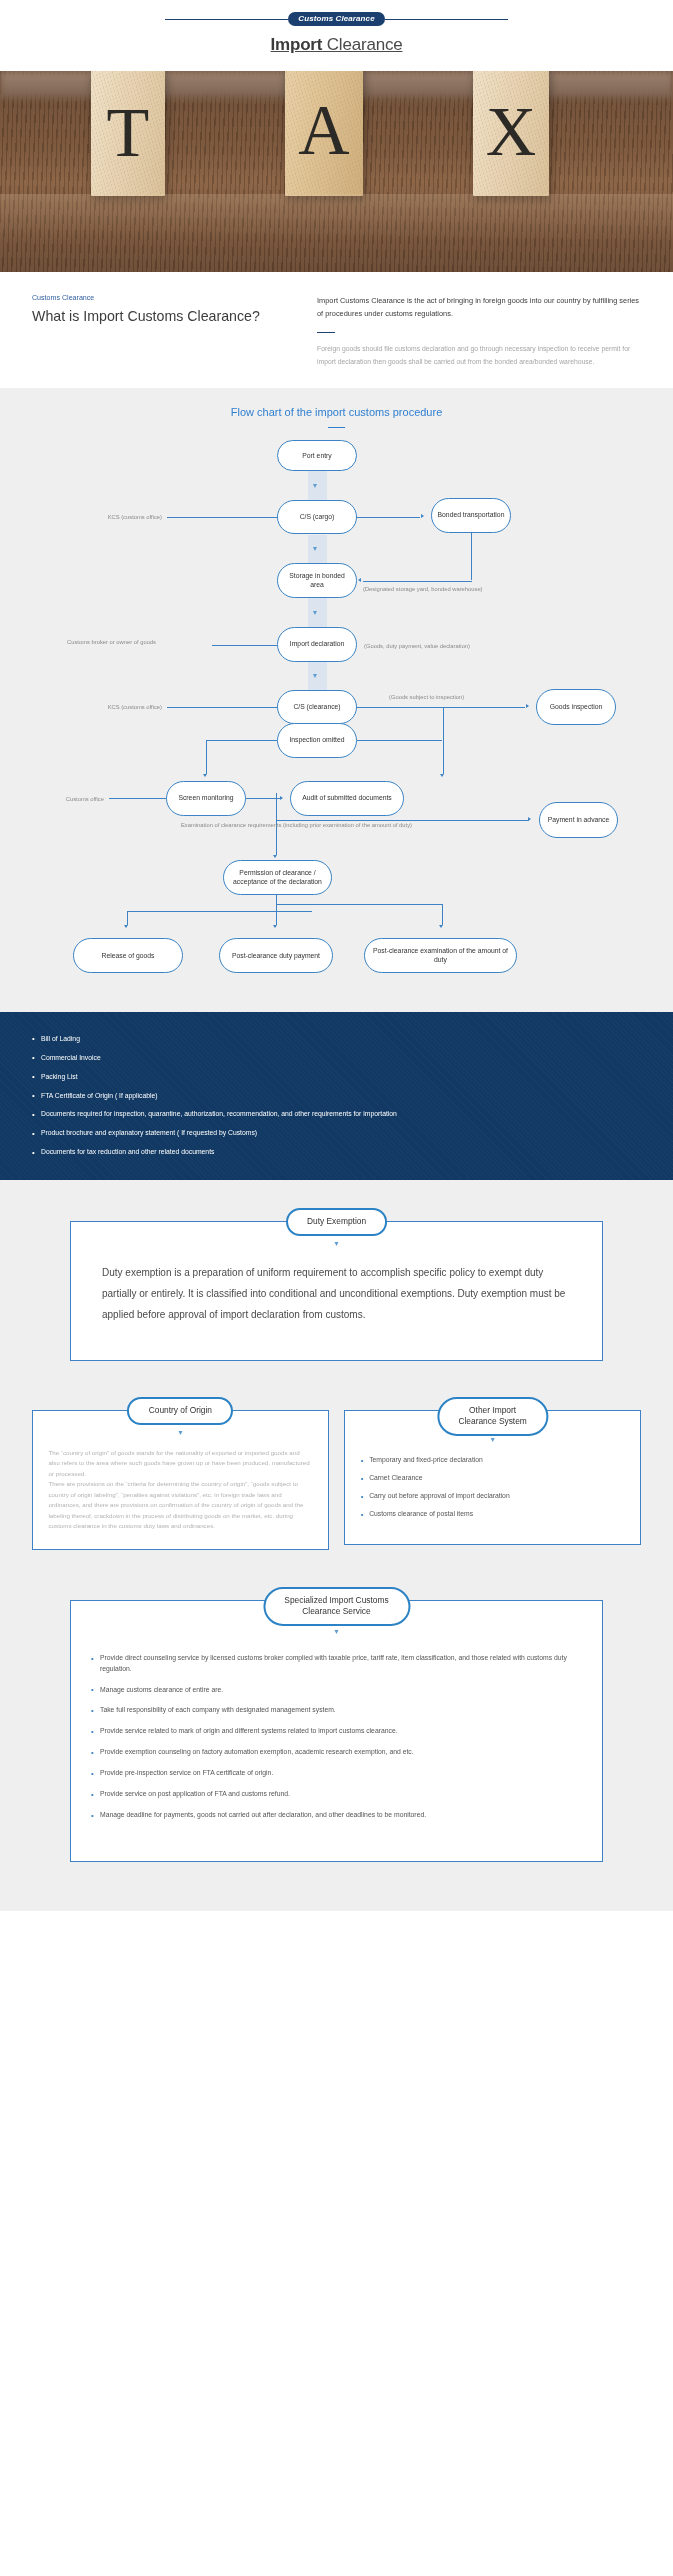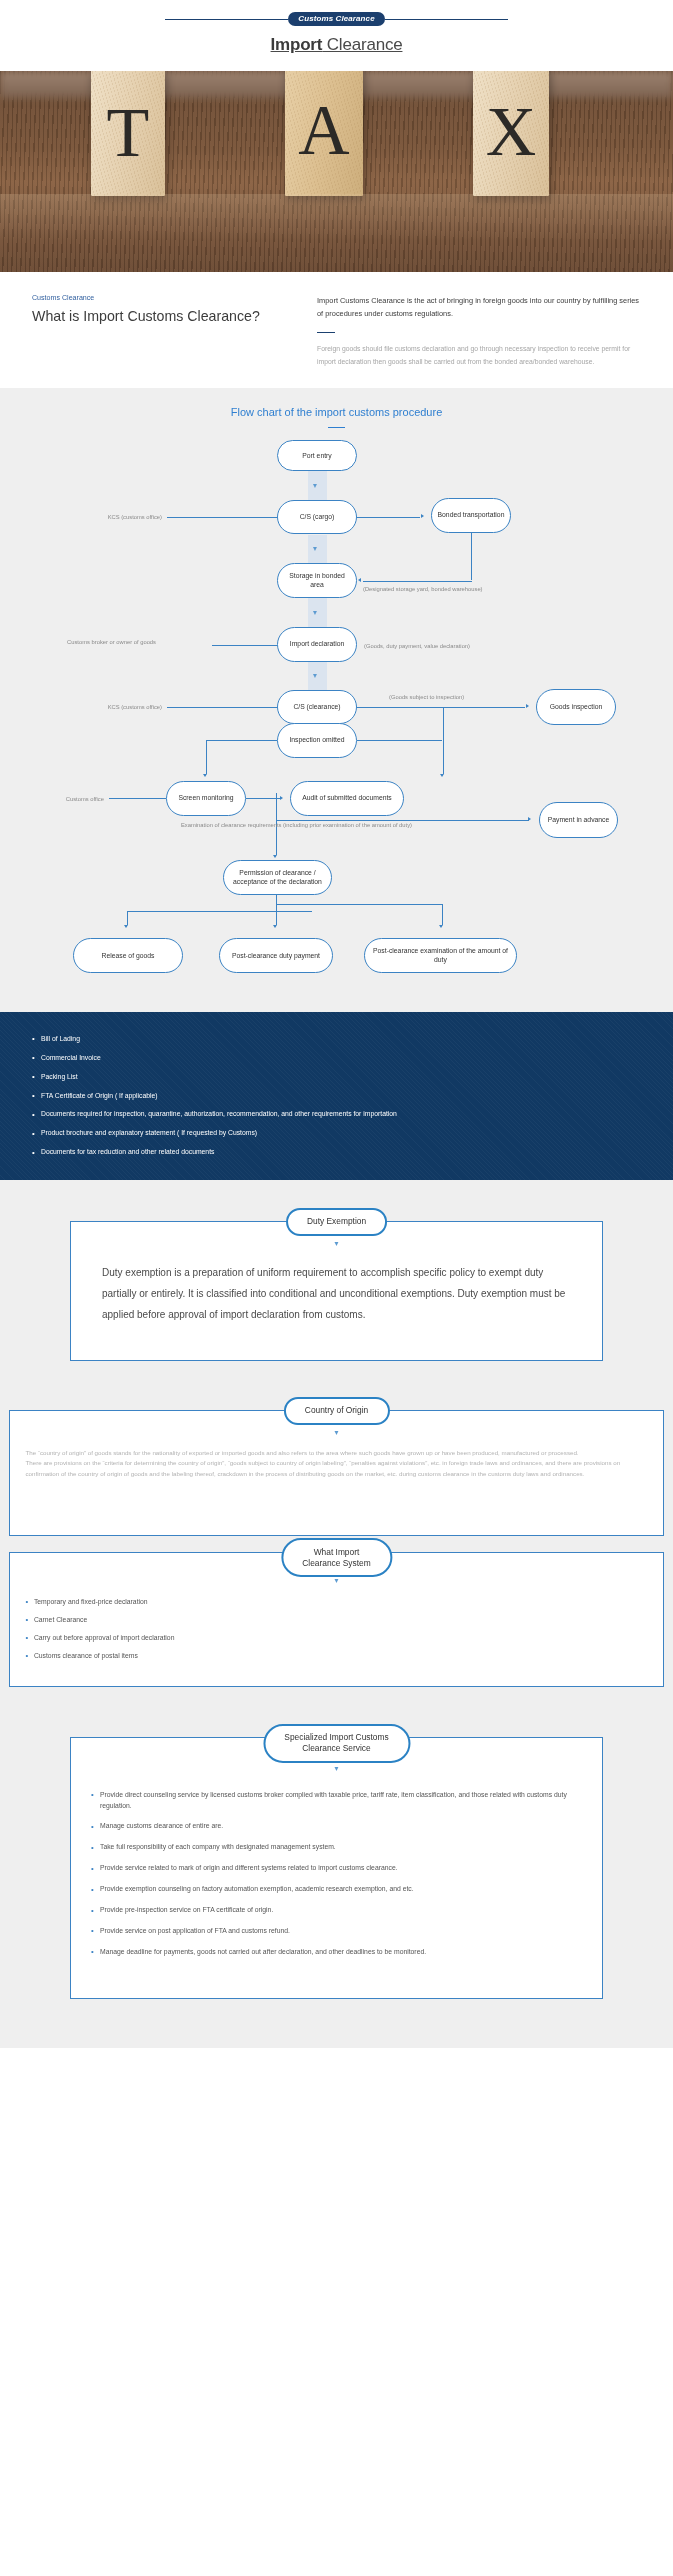--- a/index.html
+++ b/index.html
@@ -124,21 +124,21 @@
     position:absolute; top:-14.2px; left:50%; transform:translateX(-50%);
     background:#fff; border:2.6px solid #2b82c4; border-radius: 65px;
     padding: 6.5px 19.4px; font-size: 8.4px; color:#333; text-align:center; line-height:1.3;
     white-space: nowrap; z-index:5;
   }
   .cap-chev { text-align:center; color:#5d9bd1; font-size: 7.8px; margin-top:-11.7px; margin-bottom:14.2px; }
   .p-text { font-size: 10px; line-height: 2.1; color:#4a4a4a; }
   .p-text.muted { color:#a8a8a8; line-height:1.95; }
   .p-gap { height: 9px; }
 
-  .two-col { display:flex; gap: 15.5px; width: 655px; margin: 0 auto; padding-top: 14.2px; flex-direction: column; }
+  .two-col { display:flex; gap: 15.5px; width: 609px; margin: 0 auto; padding-top: 14.2px; }
   .two-col .col { flex:1; position:relative; }
   .two-col .panel { min-height: 126px; padding: 26px 15.5px 17px; }
   .p-small { font-size: 6.2px; line-height: 1.7; color:#b3b3b3; }
   .b-item { font-size:6.8px; color:#555; line-height:1.5; position:relative; padding-left:8.4px; margin-bottom:7.8px; }
   .b-item:before { content:"•"; position:absolute; left:0; top:-0.6px; color:#3b83c4; font-size:7.8px; }
 
   .panel.svc { padding: 30px 20px 30px; }
   .svc-item { font-size:6.8px; color:#555; line-height:1.55; position:relative; padding-left:9px; margin-bottom:10.4px; }
   .svc-item:before { content:"•"; position:absolute; left:0; top:-0.6px; color:#3b83c4; font-size:7.8px; }
   .pad-bottom { height: 17px; background:#efefef; }
@@ -307,21 +307,21 @@
         <div class="panel">
           <div class="cap">Country of Origin</div>
           <div class="cap-chev" style="margin-top:-9px; margin-bottom:10.4px;">▾</div>
           <div class="p-small">The “country of origin” of goods stands for the nationality of exported or imported goods and also refers to the area where such goods have grown up or have been produced, manufactured or processed.</div>
           <div class="p-small">There are provisions on the “criteria for determining the country of origin”, “goods subject to country of origin labeling”, “penalties against violations”, etc. in foreign trade laws and ordinances, and there are provisions on confirmation of the country of origin of goods and the labeling thereof, crackdown in the process of distributing goods on the market, etc. during customs clearance in the customs duty laws and ordinances.</div>
         </div>
       </div>
       <div class="col">
         <div class="panel">
           <div class="cap">
-            <span>What Import</span><br>
+            <span>Other Import</span><br>
             <span>Clearance System</span>
           </div>
           <div class="cap-chev" style="margin-top:-2.6px; margin-bottom:11.7px;">▾</div>
           <div class="b-item">Temporary and fixed-price declaration</div>
           <div class="b-item">Carnet Clearance</div>
           <div class="b-item">Carry out before approval of import declaration</div>
           <div class="b-item">Customs clearance of postal items</div>
         </div>
       </div>
     </div>

